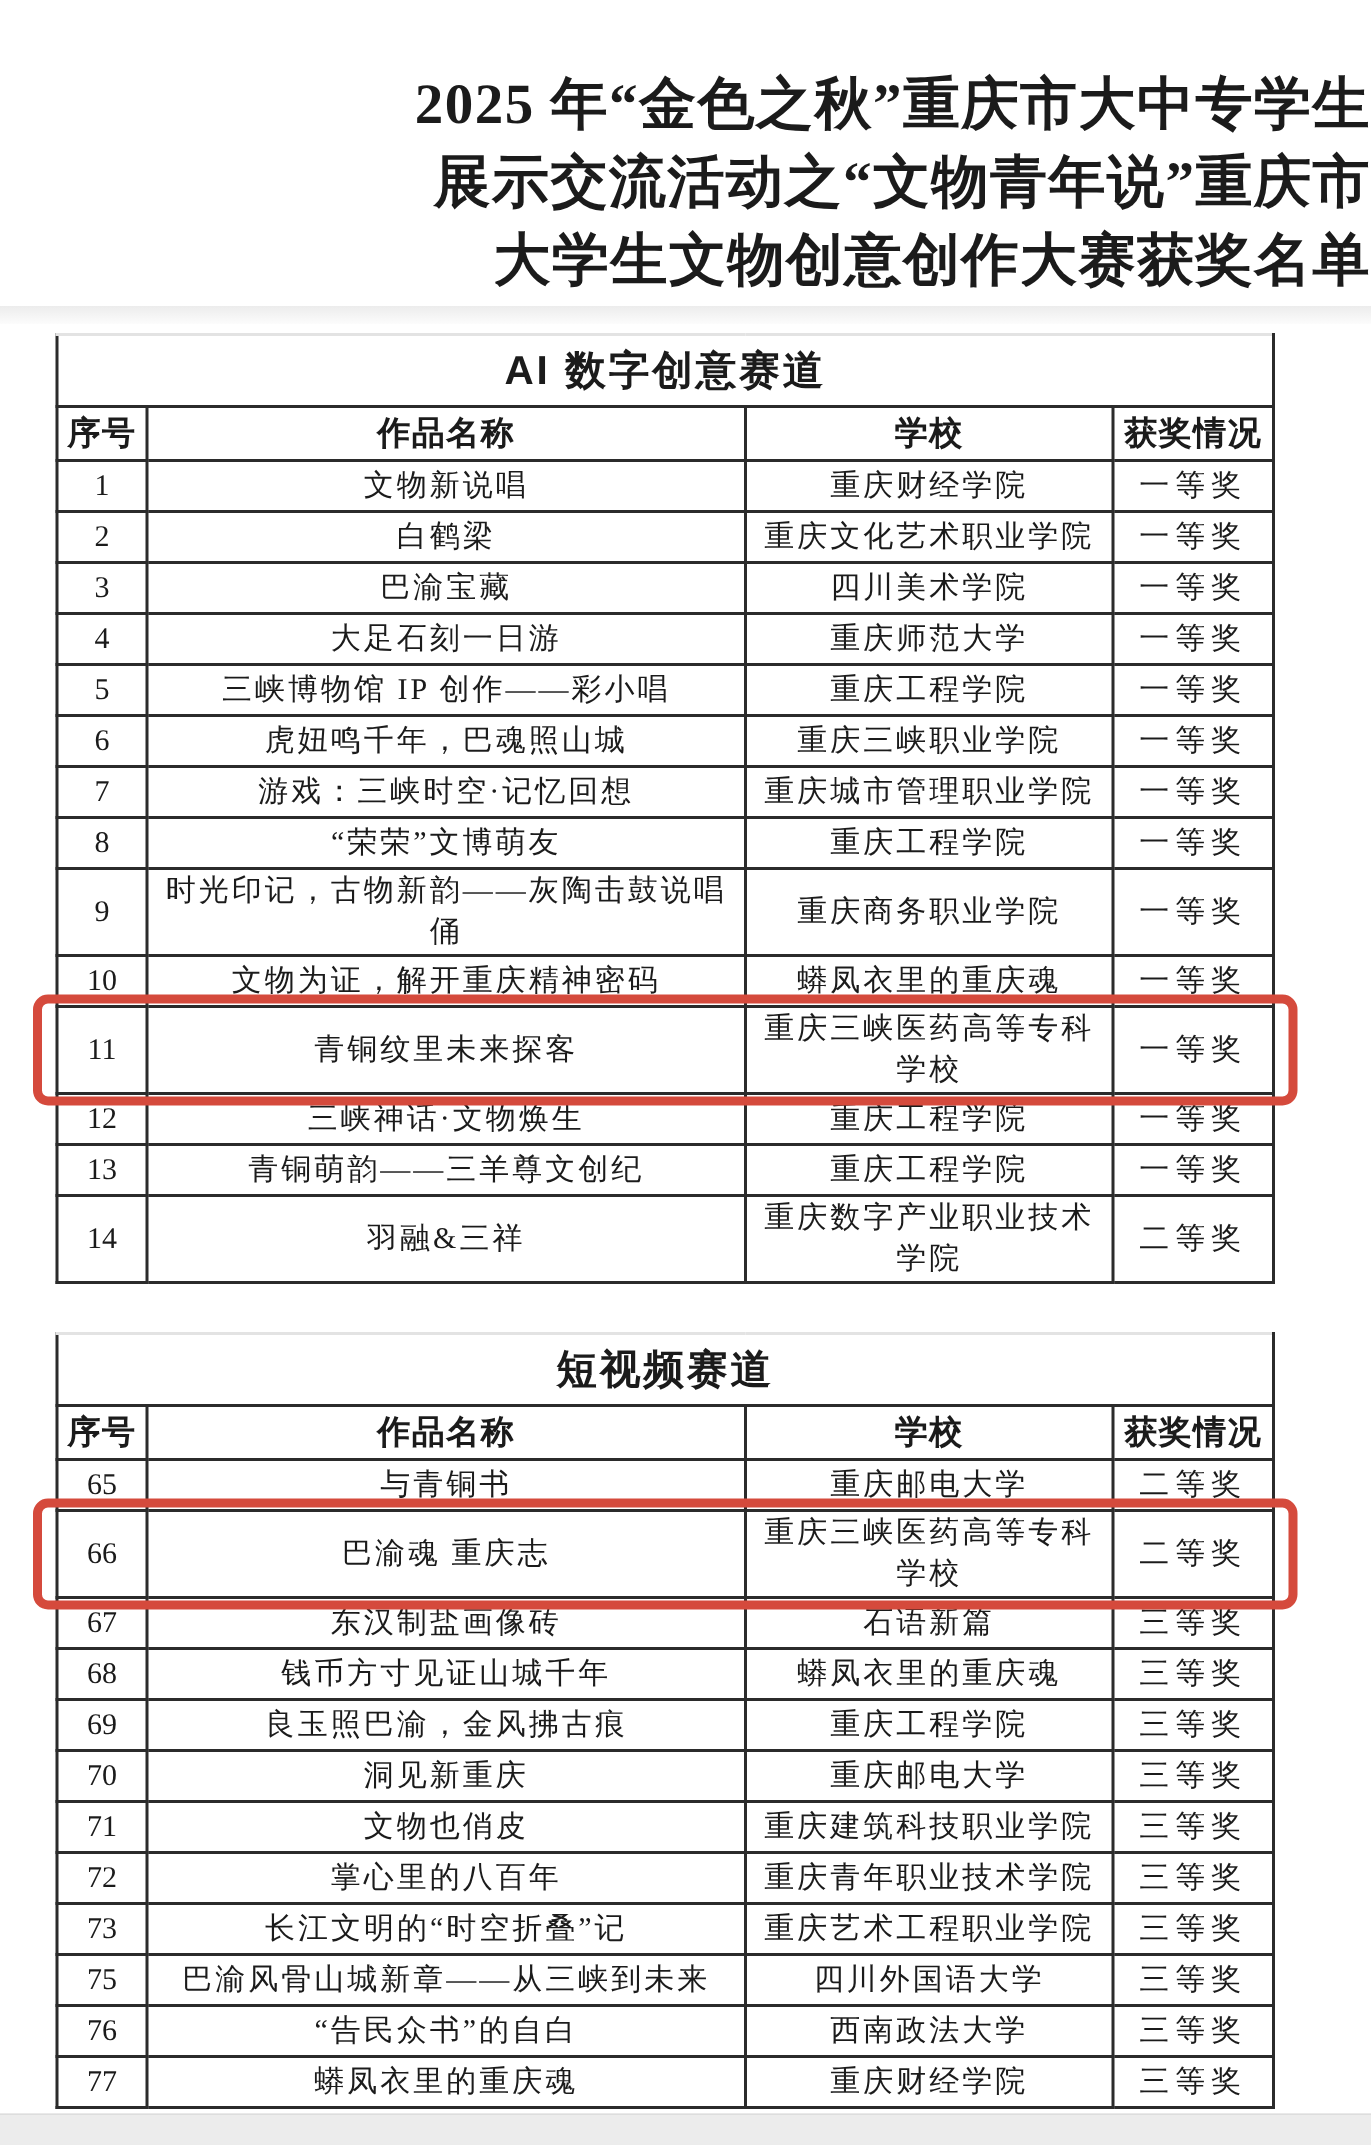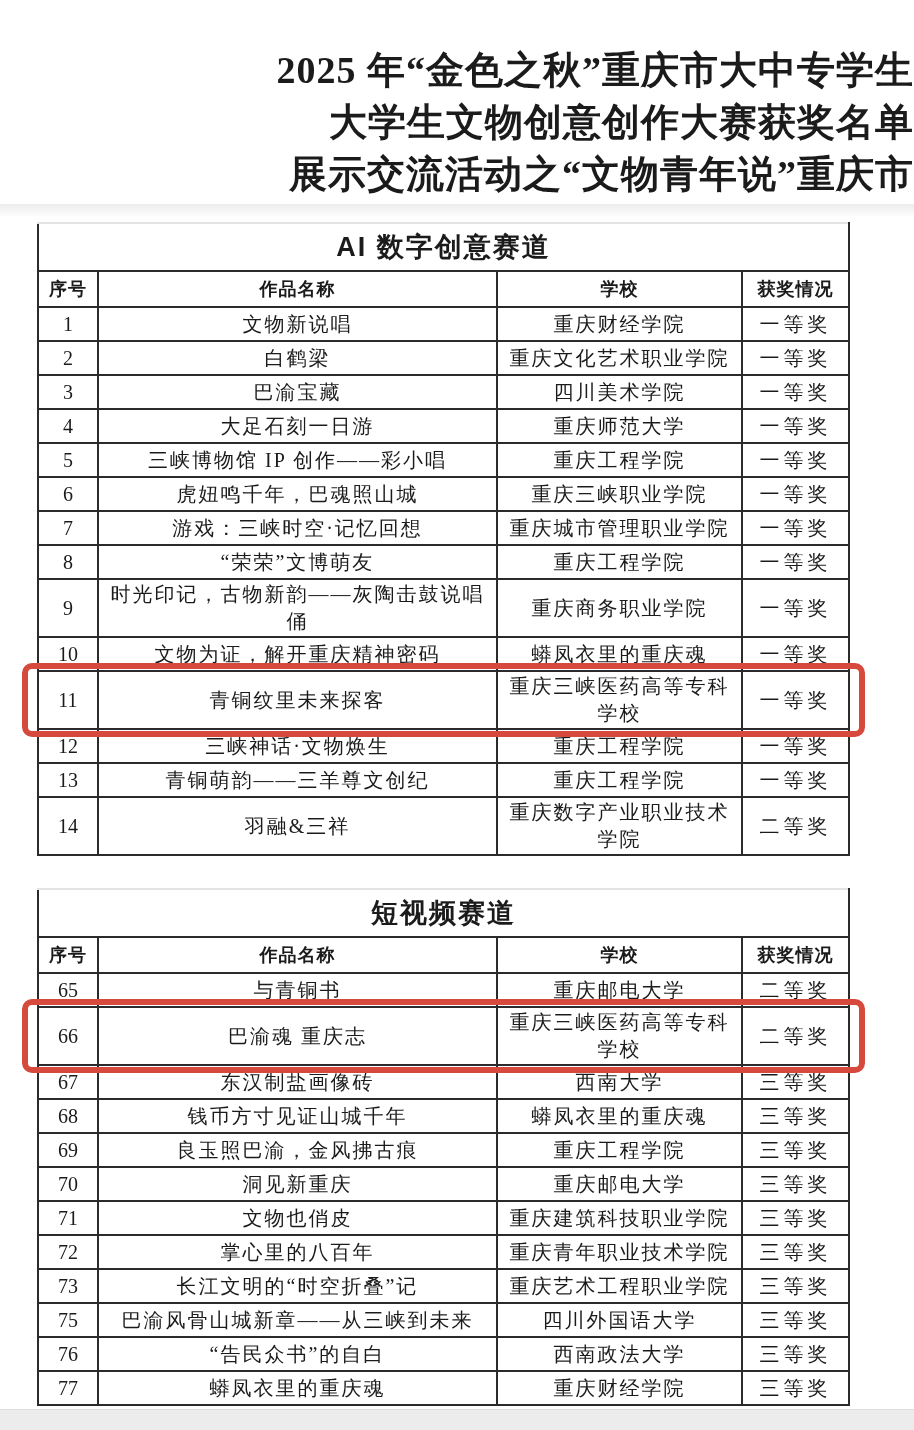--- a/index.html
+++ b/index.html
@@ -46,21 +46,21 @@
   th.section-title{
     height:44px;
     font-family:"Liberation Sans","DejaVu Sans",sans-serif;
     font-weight:700;
     font-size:27px;
     letter-spacing:2px;
     border-top-color:#e3e3e3;
   }
   tr.header-row th{
     height:32px;
-    font-size:18px;
+    font-size:22px;
     font-weight:bold;
     letter-spacing:1px;
   }
   .award td{
     height:30px;
     padding:1px 8px;
     font-size:20px;
     line-height:27px;
     letter-spacing:2px;
   }
@@ -82,22 +82,22 @@
     border-top:1px solid #dddddd;
   }
 </style>
 </head>
 <body>
 
 <div id="page">
 
   <div class="doc-title">
     <div>2025 年“金色之秋”重庆市大中专学生</div>
+    <div>展示交流活动之“文物青年说”重庆市</div>
     <div>大学生文物创意创作大赛获奖名单</div>
-    <div>展示交流活动之“文物青年说”重庆市</div>
   </div>
 
   <div class="scan-band"></div>
 
   <table class="award" id="table-ai">
     <colgroup>
       <col style="width:60px">
         <col style="width:399px">
         <col style="width:245px">
         <col style="width:107px">
@@ -228,21 +228,21 @@
         </tr>
         <tr class="hl">
           <td class="c-no">66</td>
           <td class="c-work">巴渝魂 重庆志</td>
           <td class="c-school">重庆三峡医药高等专科学校</td>
           <td class="c-award">二等奖</td>
         </tr>
         <tr>
           <td class="c-no">67</td>
           <td class="c-work">东汉制盐画像砖</td>
-          <td class="c-school">西南大学</td>
+          <td class="c-school">石语新篇</td>
           <td class="c-award">三等奖</td>
         </tr>
         <tr>
           <td class="c-no">68</td>
           <td class="c-work">钱币方寸见证山城千年</td>
           <td class="c-school">蟒凤衣里的重庆魂</td>
           <td class="c-award">三等奖</td>
         </tr>
         <tr>
           <td class="c-no">69</td>

